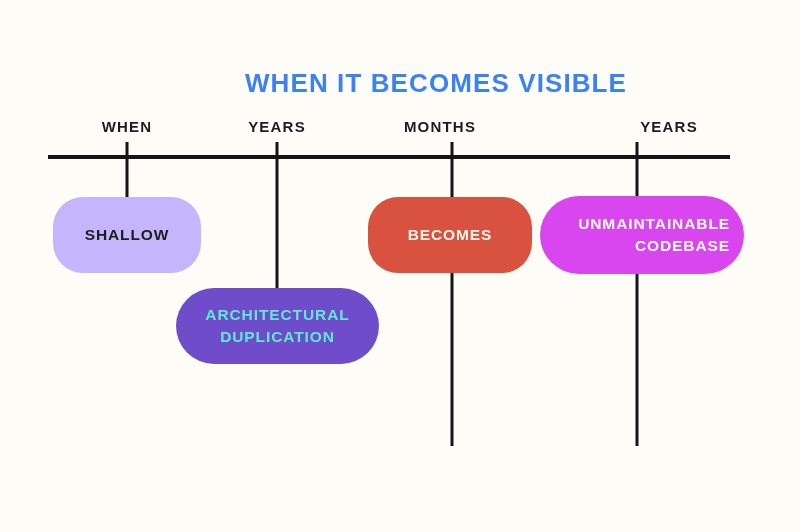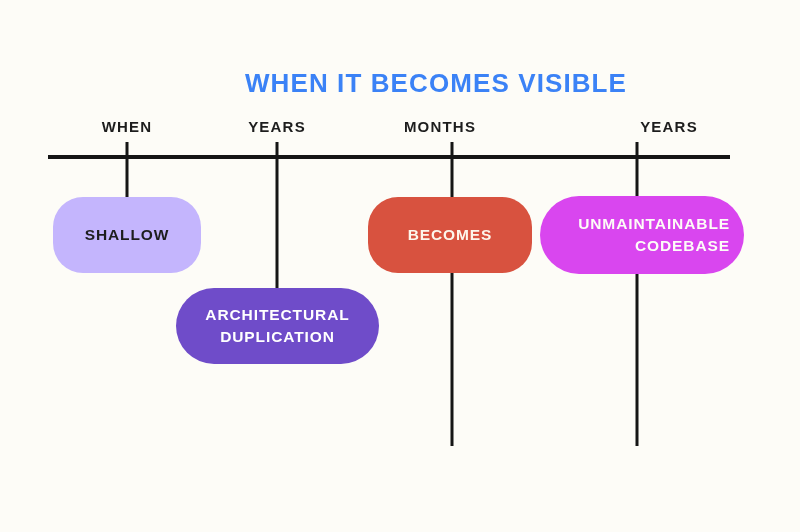--- a/index.html
+++ b/index.html
@@ -114,21 +114,21 @@
 
   <div class="tick-label" style="left: 127px;">WHEN</div>
   <div class="tick-label" style="left: 277px;">YEARS</div>
   <div class="tick-label" style="left: 440px;">MONTHS</div>
   <div class="tick-label" style="left: 669px;">YEARS</div>
 
   <div class="pill" id="pill-shallow-duplication" style="background: #c4b5fd; color: rgb(29, 29, 29); justify-content: center;">
     <span>SHALLOW</span>
   </div>
 
-  <div class="pill" id="pill-architectural-incoherence" style="background: rgb(111, 76, 201); color: #ffffff;">
+  <div class="pill" id="pill-architectural-incoherence" style="background: rgb(111, 76, 201); color: #5eead4;">
     <span>ARCHITECTURAL</span>
     <span>DUPLICATION</span>
   </div>
 
   <div class="pill" id="pill-security-assumptions" style="background: rgb(216, 82, 63); color: rgb(253, 246, 236);">
     <span>BECOMES</span>
   </div>
 
   <div class="pill" id="pill-unmaintainable-codebase" style="background: #d946ef; color: rgb(253, 252, 247); align-items: flex-end;">
     <span>UNMAINTAINABLE</span>

